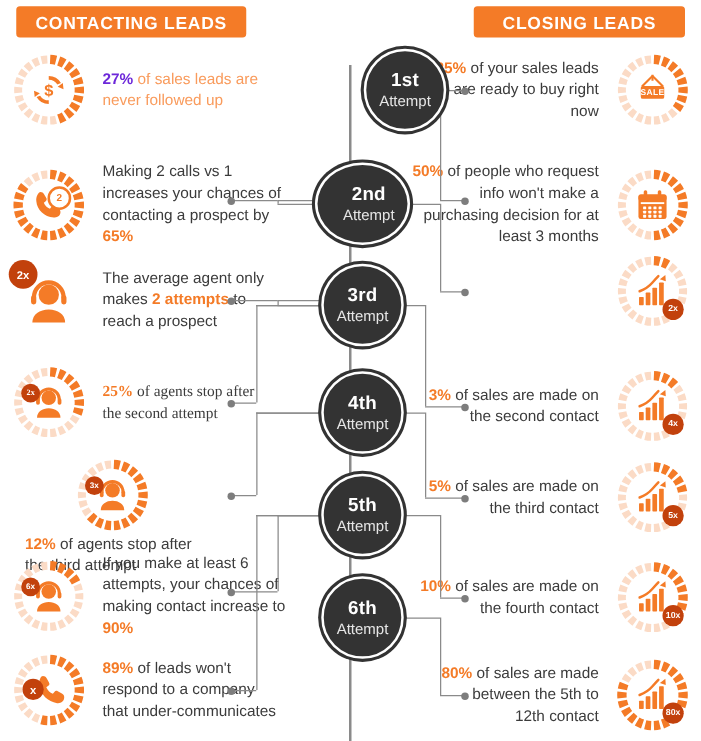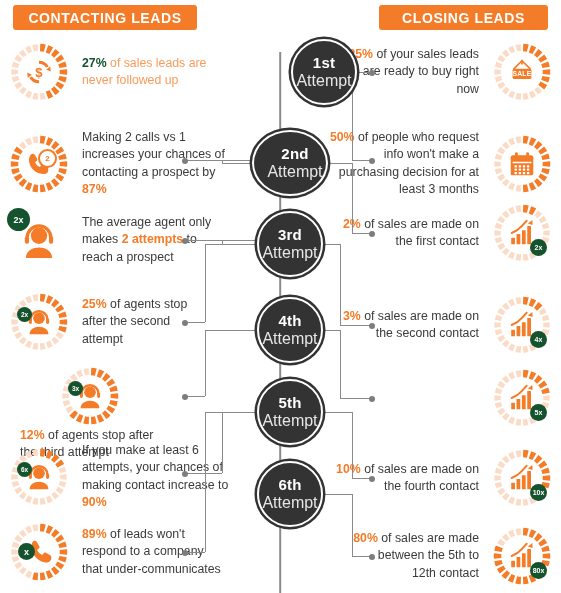--- a/index.html
+++ b/index.html
@@ -26,21 +26,21 @@
   }
   .node{
     position:absolute;width:62px;height:62px;border-radius:50%;
     background:#333333;border:2px solid #ffffff;
     box-shadow:0 0 0 2.5px #333333;
     color:#ffffff;display:flex;flex-direction:column;
     align-items:center;justify-content:center;line-height:1;
     transform:translate(-50%,-50%);z-index:5;
   }
   .node .ord{font-size:15px;font-weight:bold;letter-spacing:.2px;}
-  .node .att{font-size:16px;font-weight:normal;margin-top:3px;color:#e6e6e6;}
+  .node .att{font-size:12px;font-weight:normal;margin-top:3px;color:#e6e6e6;}
 
   
   .conn{position:absolute;background:#8a8a8a;z-index:1;}
   .conn.h{height:1.4px;}
   .conn.v{width:1.4px;}
   .dot{
     position:absolute;width:6px;height:6px;border-radius:50%;
     background:#7d7d7d;transform:translate(-50%,-50%);z-index:2;
   }
 
@@ -48,32 +48,32 @@
   .stat{position:absolute;display:flex;align-items:center;}
   .stat.left{flex-direction:row;}
   .stat.right{flex-direction:row-reverse;}
   .stat .txt{
     font-size:12.3px;line-height:1.42;color:#3b3b3b;
   }
   .stat.left .txt{margin-left:12px;text-align:left;}
   .stat.right .txt{margin-right:12px;text-align:right;}
   .stat .txt b{color:#f47b27;font-weight:bold;}
   .stat.allorange .txt{color:#f99b5c;}
-  .stat.allorange .txt b{color:#14532d;}
+  .stat.allorange .txt b{color:#6d28d9;}
 
   
   .ring{position:relative;width:62px;height:62px;flex:0 0 62px;}
   .ring svg{position:absolute;inset:0;width:62px;height:62px;}
   .ring .core{
     position:absolute;left:11px;top:11px;width:40px;height:40px;
     display:flex;align-items:center;justify-content:center;
   }
   .ring .core svg{position:static;width:30px;height:30px;}
   .badge{
-    position:absolute;border-radius:50%;background:#14532d;color:#fff;
+    position:absolute;border-radius:50%;background:#c2410c;color:#fff;
     display:flex;align-items:center;justify-content:center;
     font-size:7.5px;font-weight:bold;z-index:4;
   }
   .badge.br{right:6px;bottom:8px;width:17px;height:17px;font-size:7px;}
   .badge.mid{left:9px;top:16px;width:15px;height:15px;font-size:6.5px;}
   .badge.big{left:-1px;top:-1px;width:23px;height:23px;font-size:9px;}
 
   .plain-ico{position:relative;width:62px;height:62px;flex:0 0 62px;}
   .plain-ico .core{
     position:absolute;left:6px;top:8px;width:50px;height:48px;
@@ -239,38 +239,38 @@
             <path d="M 18.709623970179027 9.805739997688004 A 24.5 24.5 0 0 1 23.030931691851332 7.832264886267787" stroke="#fbdbc6" stroke-width="6.4" fill="none" stroke-linecap="butt"></path>
             <path d="M 25.178583617120136 7.2016573833987785 A 24.5 24.5 0 0 1 29.880840201894124 6.525574953713342" stroke="#fbdbc6" stroke-width="6.4" fill="none" stroke-linecap="butt"></path>
           </svg>
           <div class="core">
             <svg viewBox="0 0 32 32" fill="#f47b27">
               <path d="M9 5c1.3 0 2.3.6 3 1.8l1.9 3.3c.6 1 .4 2-.5 2.7l-1.6 1.2c.9 2.3 2.9 4.3 5.2 5.2l1.2-1.6c.7-.9 1.7-1.1 2.7-.5l3.3 1.9c1.2.7 1.8 1.7 1.8 3 0 3.2-2.6 5-5.7 4.6C12 26 6 20 5.4 12.7 5 9.6 6.8 5 9 5z" fill="#f47b27"></path>
             </svg>
           </div>
           <div class="badge" style="left: 30px; top: 16px; width: 15px; height: 15px; background: rgb(255, 255, 255); color: rgb(244, 123, 39); font-size: 8px; border: 2px solid rgb(244, 123, 39);">2</div>
         </div>
-        <div class="txt" style="width: 152px;">Making 2 calls vs 1 increases your chances of contacting a prospect by <b>87%</b></div>
+        <div class="txt" style="width: 152px;">Making 2 calls vs 1 increases your chances of contacting a prospect by <b>65%</b></div>
       </div>
       <div class="stat left" style="top: 209px; left: 8px; position: absolute;">
         <div class="plain-ico">
           <div class="core">
             <svg viewBox="0 0 32 32" fill="#f47b27">
               <circle cx="16" cy="12" r="6.2" fill="#f47b27"></circle>
               <path d="M7 13.5a9 9 0 0 1 18 0" stroke="#f47b27" stroke-width="2.6" fill="none" stroke-linecap="round"></path>
               <rect x="5.2" y="12.4" width="3.2" height="5.6" rx="1.5" fill="#f47b27"></rect>
               <rect x="23.6" y="12.4" width="3.2" height="5.6" rx="1.5" fill="#f47b27"></rect>
               <path d="M6 29c0-5 4.5-8 10-8s10 3 10 8z" fill="#f47b27"></path>
             </svg>
           </div>
           <div class="badge big">2x</div>
         </div>
         <div class="txt" style="width: 140px;">The average agent only makes <b>2 attempts</b> to reach a prospect</div>
       </div>
-      <div class="stat left" style="top: 291px; left: 8px; position: absolute;">
+      <div class="stat left" style="top: 291px; left: 8px; position: absolute; font-family: Liberation Serif, serif;">
         <div class="ring">
           <svg viewBox="0 0 62 62">
             <path d="M 32.119159798105876 6.525574953713342 A 24.5 24.5 0 0 1 36.82141638287986 7.2016573833987785" stroke="#f47b27" stroke-width="7.5" fill="none" stroke-linecap="butt"></path>
             <path d="M 38.96906830814868 7.83226488626779 A 24.5 24.5 0 0 1 43.290376029820976 9.805739997688008" stroke="#f47b27" stroke-width="7.5" fill="none" stroke-linecap="butt"></path>
             <path d="M 45.17337029773937 11.015866933910807 A 24.5 24.5 0 0 1 48.76364250450668 14.126855510246944" stroke="#f47b27" stroke-width="7.5" fill="none" stroke-linecap="butt"></path>
             <path d="M 50.22943011808601 15.818464592352763 A 24.5 24.5 0 0 1 52.797804307926995 19.81493284091153" stroke="#f47b27" stroke-width="7.5" fill="none" stroke-linecap="butt"></path>
             <path d="M 53.72763587208967 21.85097996145474 A 24.5 24.5 0 0 1 55.066037642852876 26.409157792649744" stroke="#f47b27" stroke-width="7.5" fill="none" stroke-linecap="butt"></path>
             <path d="M 55.38458373419167 28.6246945227624 A 24.5 24.5 0 0 1 55.38458373419167 33.375305477237596" stroke="#f47b27" stroke-width="7.5" fill="none" stroke-linecap="butt"></path>
             <path d="M 55.066037642852876 35.590842207350256 A 24.5 24.5 0 0 1 53.72763587208967 40.14902003854526" stroke="#f47b27" stroke-width="7.5" fill="none" stroke-linecap="butt"></path>
             <path d="M 52.797804307926995 42.18506715908847 A 24.5 24.5 0 0 1 50.22943011808601 46.18153540764724" stroke="#fbdbc6" stroke-width="6.4" fill="none" stroke-linecap="butt"></path>
@@ -535,21 +535,20 @@
               <rect x="4.5" y="21" width="4" height="7" rx=".6" fill="#f47b27"></rect>
               <rect x="10.2" y="17" width="4" height="11" rx=".6" fill="#f47b27"></rect>
               <rect x="15.9" y="13" width="4" height="15" rx=".6" fill="#f47b27"></rect>
               <rect x="21.6" y="8.5" width="4" height="19.5" rx=".6" fill="#f47b27"></rect>
               <path d="M5 16c4-1.5 8-4 11-7.5 2-2.3 3.5-4 5-5.5" stroke="#f47b27" stroke-width="2.1" fill="none" stroke-linecap="round"></path>
               <path d="M27 2.2l.3 5.2-5-1.6z" fill="#f47b27"></path>
             </svg>
           </div>
           <div class="badge br">2x</div>
         </div>
-        <div class="txt" style="width: 140px;"><b>2%</b> of sales are made on the first contact</div>
       </div>
       <div class="stat right" style="top: 294px; right: 8px; position: absolute;">
         <div class="ring">
           <svg viewBox="0 0 62 62">
             <path d="M 32.119159798105876 6.525574953713342 A 24.5 24.5 0 0 1 36.82141638287986 7.2016573833987785" stroke="#f47b27" stroke-width="7.5" fill="none" stroke-linecap="butt"></path>
             <path d="M 38.96906830814868 7.83226488626779 A 24.5 24.5 0 0 1 43.290376029820976 9.805739997688008" stroke="#f47b27" stroke-width="7.5" fill="none" stroke-linecap="butt"></path>
             <path d="M 45.17337029773937 11.015866933910807 A 24.5 24.5 0 0 1 48.76364250450668 14.126855510246944" stroke="#f47b27" stroke-width="7.5" fill="none" stroke-linecap="butt"></path>
             <path d="M 50.22943011808601 15.818464592352763 A 24.5 24.5 0 0 1 52.797804307926995 19.81493284091153" stroke="#fbdbc6" stroke-width="6.4" fill="none" stroke-linecap="butt"></path>
             <path d="M 53.72763587208967 21.85097996145474 A 24.5 24.5 0 0 1 55.066037642852876 26.409157792649744" stroke="#fbdbc6" stroke-width="6.4" fill="none" stroke-linecap="butt"></path>
             <path d="M 55.38458373419167 28.6246945227624 A 24.5 24.5 0 0 1 55.38458373419167 33.375305477237596" stroke="#fbdbc6" stroke-width="6.4" fill="none" stroke-linecap="butt"></path>
@@ -615,20 +614,21 @@
               <rect x="4.5" y="21" width="4" height="7" rx=".6" fill="#f47b27"></rect>
               <rect x="10.2" y="17" width="4" height="11" rx=".6" fill="#f47b27"></rect>
               <rect x="15.9" y="13" width="4" height="15" rx=".6" fill="#f47b27"></rect>
               <rect x="21.6" y="8.5" width="4" height="19.5" rx=".6" fill="#f47b27"></rect>
               <path d="M5 16c4-1.5 8-4 11-7.5 2-2.3 3.5-4 5-5.5" stroke="#f47b27" stroke-width="2.1" fill="none" stroke-linecap="round"></path>
               <path d="M27 2.2l.3 5.2-5-1.6z" fill="#f47b27"></path>
             </svg>
           </div>
           <div class="badge br">5x</div>
         </div>
+        <div class="txt" style="width: 140px;"><b>5%</b> of sales are made on the third contact</div>
       </div>
       <div class="stat right" style="top: 447px; right: 8px; position: absolute; margin-left: 22px;">
         <div class="ring">
           <svg viewBox="0 0 62 62">
             <path d="M 32.119159798105876 6.525574953713342 A 24.5 24.5 0 0 1 36.82141638287986 7.2016573833987785" stroke="#f47b27" stroke-width="7.5" fill="none" stroke-linecap="butt"></path>
             <path d="M 38.96906830814868 7.83226488626779 A 24.5 24.5 0 0 1 43.290376029820976 9.805739997688008" stroke="#f47b27" stroke-width="7.5" fill="none" stroke-linecap="butt"></path>
             <path d="M 45.17337029773937 11.015866933910807 A 24.5 24.5 0 0 1 48.76364250450668 14.126855510246944" stroke="#f47b27" stroke-width="7.5" fill="none" stroke-linecap="butt"></path>
             <path d="M 50.22943011808601 15.818464592352763 A 24.5 24.5 0 0 1 52.797804307926995 19.81493284091153" stroke="#f47b27" stroke-width="7.5" fill="none" stroke-linecap="butt"></path>
             <path d="M 53.72763587208967 21.85097996145474 A 24.5 24.5 0 0 1 55.066037642852876 26.409157792649744" stroke="#f47b27" stroke-width="7.5" fill="none" stroke-linecap="butt"></path>
             <path d="M 55.38458373419167 28.6246945227624 A 24.5 24.5 0 0 1 55.38458373419167 33.375305477237596" stroke="#f47b27" stroke-width="7.5" fill="none" stroke-linecap="butt"></path>

